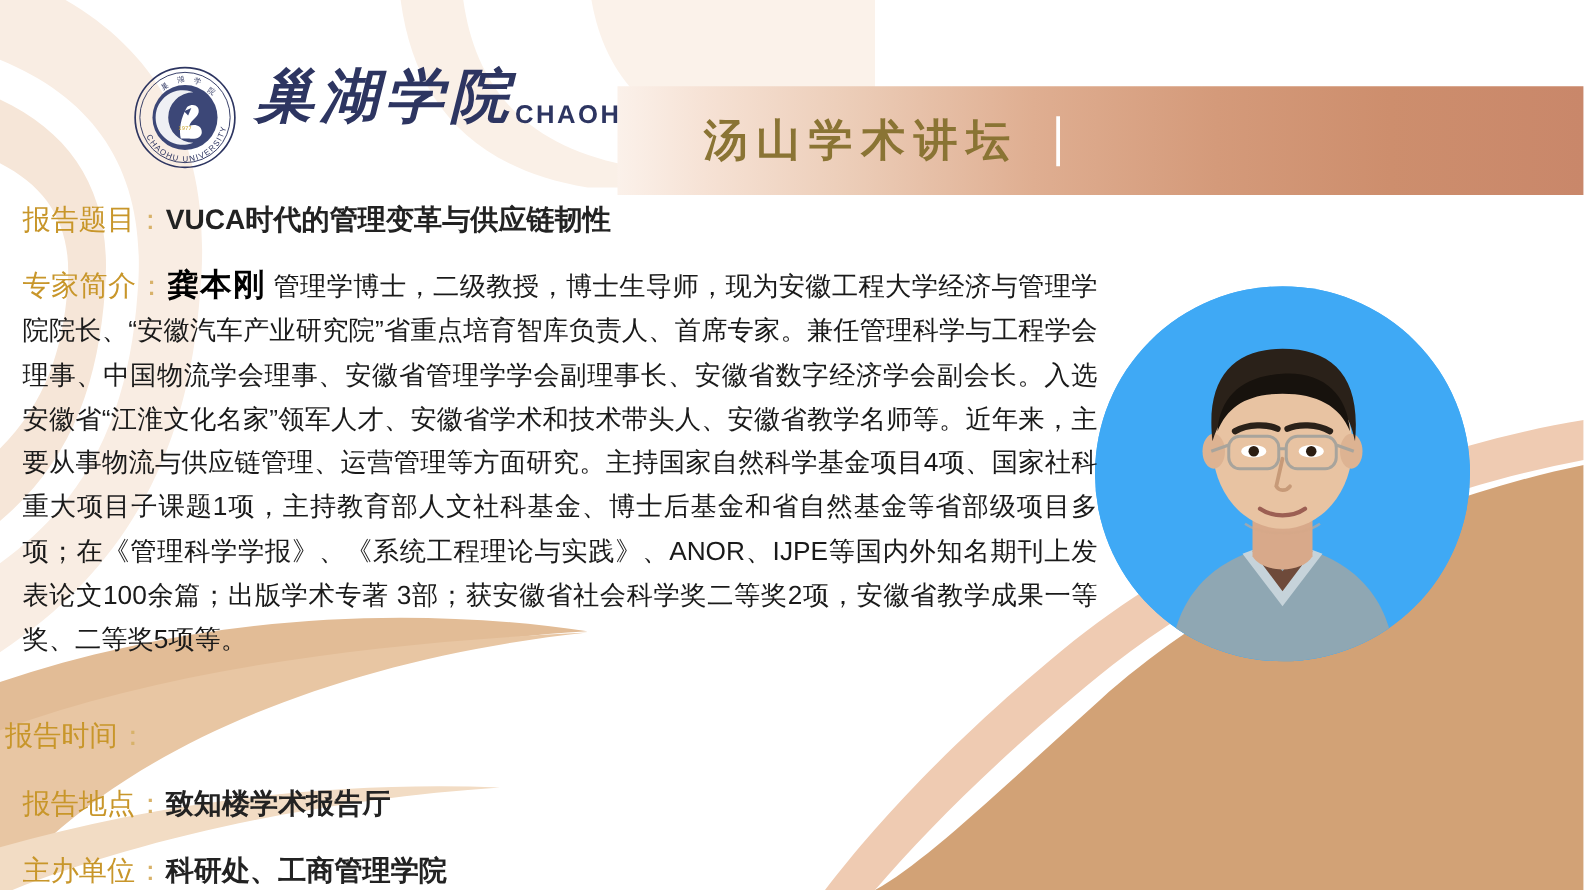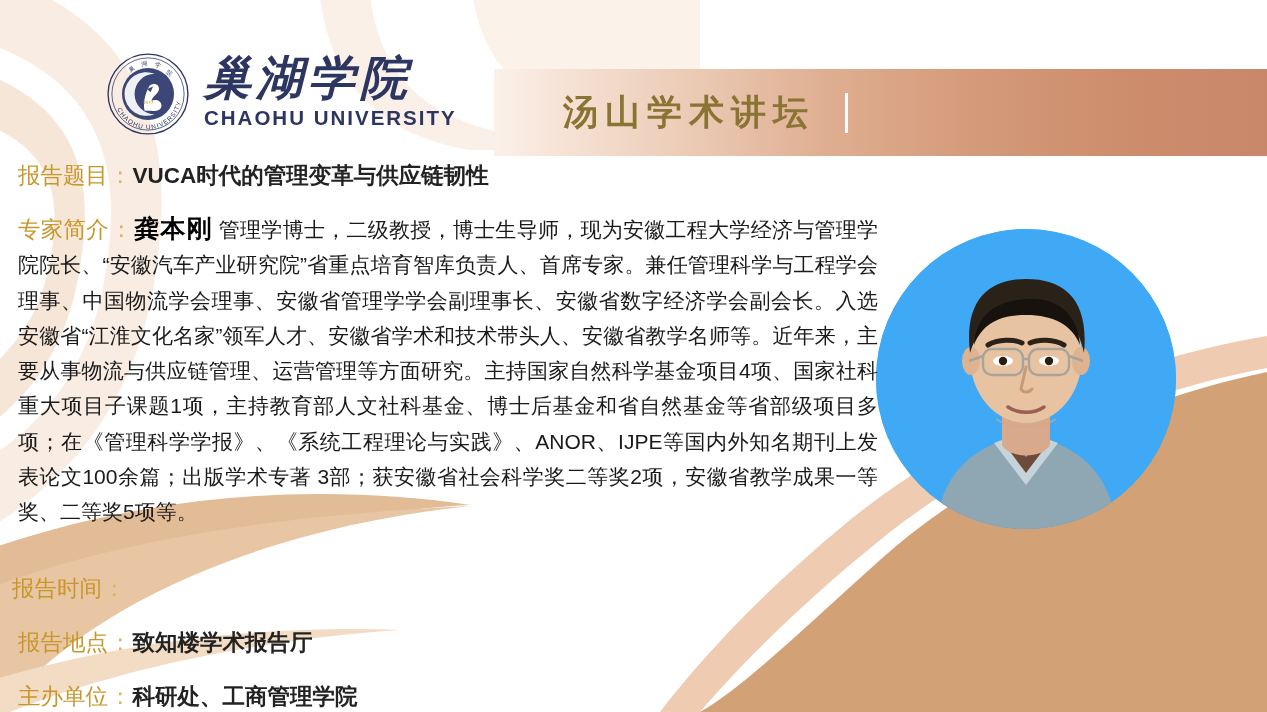--- a/index.html
+++ b/index.html
@@ -43,22 +43,22 @@
     align-items: flex-start;
   }
   .logo-seal {
     width: 84px;
     height: 84px;
     flex: 0 0 auto;
   }
   .logo-words {
     margin-left: 14px;
     display: flex;
-    flex-direction: column;
-    align-items: flex-start;
+    flex-direction: row;
+    align-items: flex-end;
   }
   .logo-cn {
     font-family: "DejaVu Serif", "Liberation Serif", serif;
     font-size: 47px;
     line-height: 52px;
     font-weight: 700;
     color: #2d3561;
     letter-spacing: 5px;
     font-style: italic;
   }
@@ -134,21 +134,21 @@
     flex: 0 0 auto;
   }
   .value-bold {
     font-size: 22.5px;
     font-weight: 700;
     color: #222222;
     letter-spacing: 0px;
   }
 
   #row-title   { left: 18px; top: 160px; }
-  #row-time    { left: 12px; top: 573px; }
+  #row-time    { left: 4px; top: 573px; }
   #row-place   { left: 18px; top: 627px; }
   #row-host    { left: 18px; top: 681px; }
 
   
   #row-bio {
     position: absolute;
     left: 18px;
     top: 211px;
     width: 860px;
     white-space: normal;

